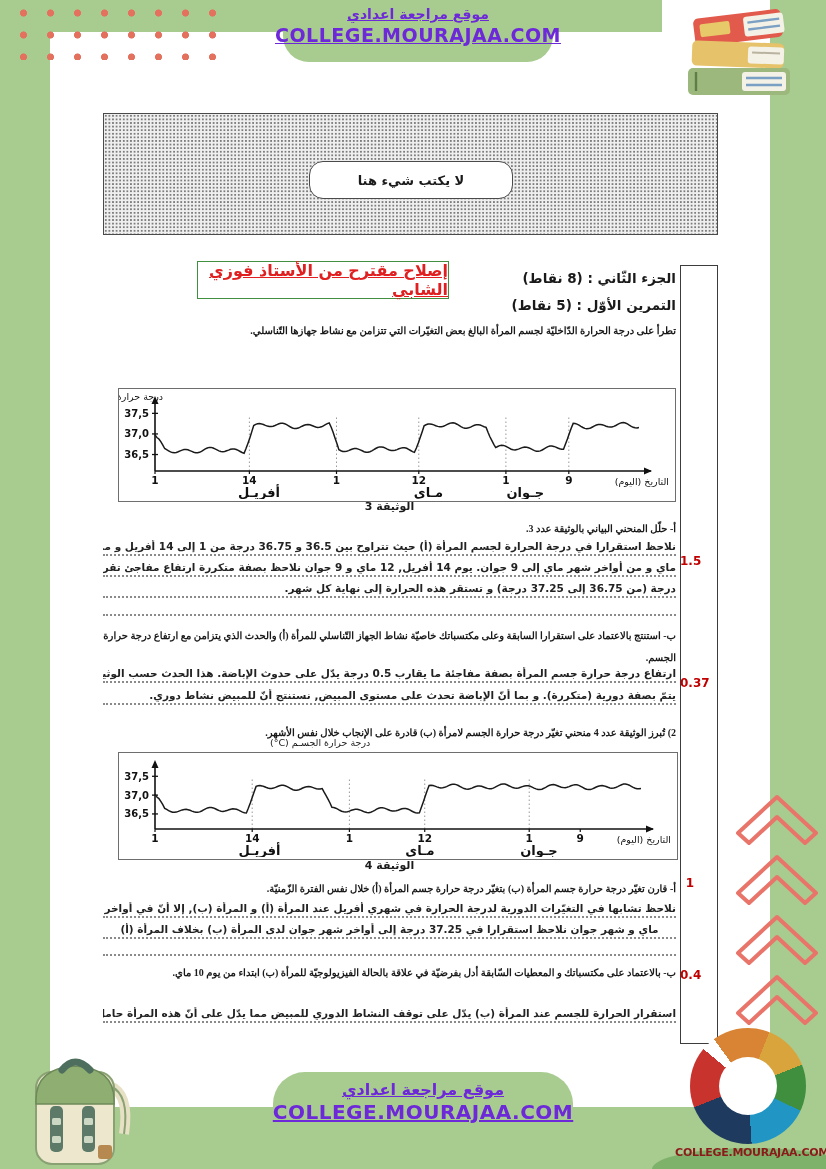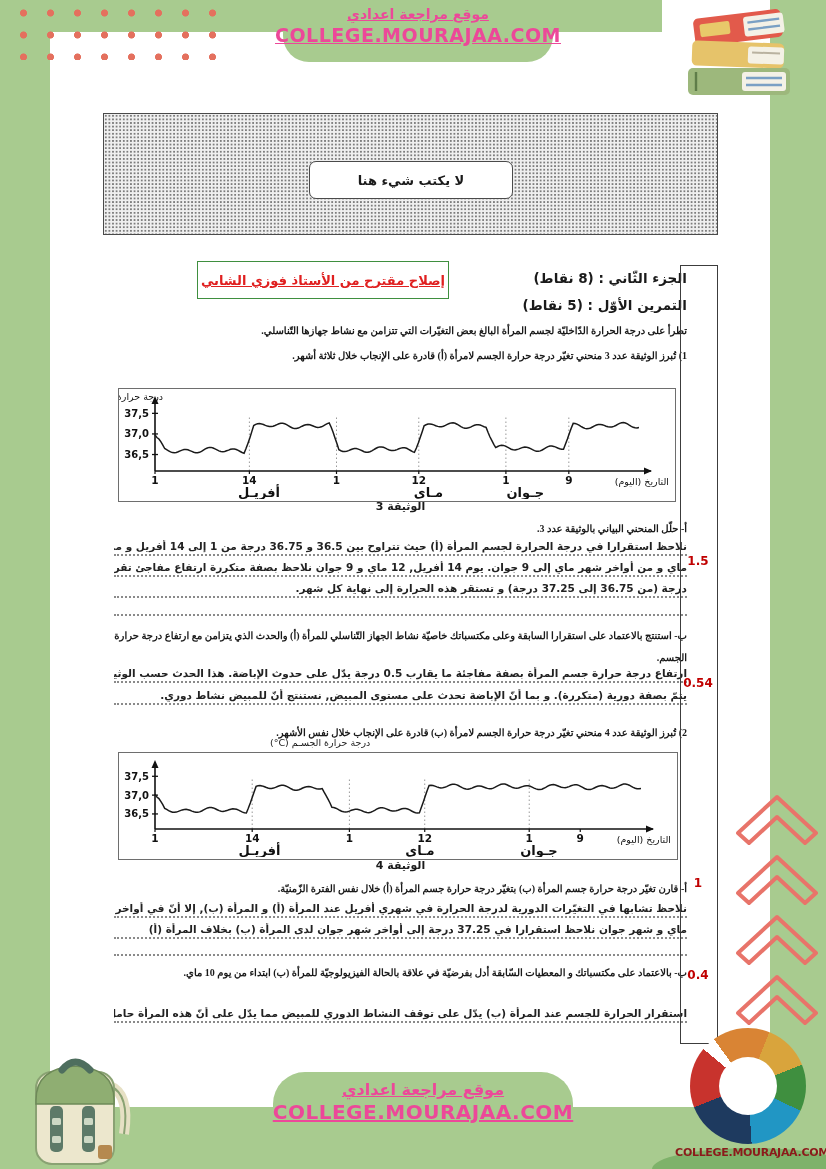--- a/index.html
+++ b/index.html
@@ -7,51 +7,51 @@
        font-family:"DejaVu Sans",sans-serif;color:#1a1a1a;}
   .abs{position:absolute;}
   
   .strip-left{left:0;top:0;width:50px;height:1169px;background:#a8cb8f;}
   .strip-right{left:770px;top:0;width:56px;height:1169px;background:#a8cb8f;}
   .header-band{left:0;top:0;width:662px;height:32px;background:#a8cb8f;}
   .header-block{left:283px;top:0;width:270px;height:62px;background:#a8cb8f;border-radius:0 0 26px 26px;}
   .dots-grid{left:4px;top:0px;width:232px;height:60px;
      background-image:radial-gradient(circle,#e4705e 3.2px,rgba(0,0,0,0) 3.9px);
      background-size:27px 22px;background-position:6px 2px;}
-  .site-text{color:#ec4899;font-weight:bold;text-align:center;text-decoration:underline;line-height:1.25;}
+  .site-text{color:#6d28d9;font-weight:bold;text-align:center;text-decoration:underline;line-height:1.25;}
   .hdr-text{left:250px;top:6px;width:336px;}
   .hdr-line1{font-size:14px;}
   .hdr-line2{font-size:19px;letter-spacing:.5px;}
   
   .hatch{left:103px;top:113px;width:613px;height:120px;border:1.5px solid #4a4a4a;
      background-color:#efefef;
      background-image:radial-gradient(#7d7d7d 0.7px,rgba(0,0,0,0) 0.95px);
      background-size:3.6px 3.6px;}
   .nowrite{left:205px;top:47px;width:202px;height:36px;background:#fff;border:1.5px solid #4a4a4a;
-     border-radius:7px;display:flex;align-items:center;justify-content:center;
+     border-radius:14px;display:flex;align-items:center;justify-content:center;
      font-weight:bold;font-size:13px;direction:rtl;text-align:right;}
   
   .note-box{left:197px;top:261px;width:250px;height:36px;border:1.2px solid #3f8f3f;background:#fff;
      display:flex;align-items:center;justify-content:center;}
-  .note-text{color:#e02020;font-weight:bold;font-size:13px;text-decoration:underline;direction:rtl;}
-  
-  .content{left:114px;top:0;width:573px;height:859px;direction:rtl;text-align:right;}
+  .note-text{color:#e02020;font-weight:bold;font-size:16px;text-decoration:underline;direction:rtl;}
+  
+  .content{left:103px;top:0;width:573px;height:859px;direction:rtl;text-align:right;}
   .content>div{position:absolute;right:0;width:100%;}
   .h-bold{font-size:13.5px;font-weight:bold;}
   .q{font-size:10px;font-weight:bold;line-height:22px;font-family:Liberation Serif, serif;}
   .ans{font-size:10.5px;font-weight:bold;color:#222;border-bottom:2px dotted #8a8a8a;
        padding-bottom:2px;white-space:nowrap;overflow:hidden;}
   .dotline{border-bottom:2px dotted #8a8a8a;height:0;}
   .caption{text-align:center;font-weight:bold;font-size:11px;}
   
   .chartbox{background:#fff;border:1px solid #6e6e6e;}
   .ylab2{font-size:9.5px;direction:rtl;}
   
   .score-col{left:680px;top:265px;width:36px;height:777px;border:1.2px solid #3c3c3c;}
-  .score{width:36px;text-align:center;color:#c00000;font-weight:bold;font-size:12px;}
+  .score{width:20px;text-align:center;color:#c00000;font-weight:bold;font-size:12px;}
   
   .chev{width:88px;height:58px;}
   
   .footer-band{left:0;top:1107px;width:826px;height:62px;background:#a8cb8f;}
   .footer-tab{left:273px;top:1072px;width:300px;height:70px;background:#a8cb8f;border-radius:32px 32px 0 0;}
   .ftr-text{left:253px;top:1080px;width:340px;}
   .ftr-line1{font-size:16px;}
   .ftr-line2{font-size:20px;letter-spacing:.5px;}
   
   .ground{left:652px;top:1148px;width:200px;height:42px;background:#7eb26a;border-radius:50% 50% 0 0;}
@@ -104,40 +104,39 @@
 </div>
 
 <div class="abs note-box">
   <span class="note-text">إصلاح مقترح من الأستاذ فوزي الشابي</span>
 </div>
 
 <div class="abs content">
   <div class="h-bold" style="top:270px;">الجزء الثّاني : (8 نقاط)</div>
   <div class="h-bold" style="top:297px;">التمرين الأوّل : (5 نقاط)</div>
   <div class="q" style="top:320px;">تطرأ على درجة الحرارة الدّاخليّة لجسم المرأة البالغ بعض التغيّرات التي تتزامن مع نشاط جهازها التّناسلي.</div>
-  <div class="q" style="top:345px;">1) تُبرز الوثيقة عدد 3 منحني تغيّر درجة حرارة الجسم لامرأة (أ) قادرة على الإنجاب خلال ثلاثة أشهر.</div>
 
   <div class="caption" style="top:500px;">الوثيقة 3</div>
   <div class="q" style="top:518px;">أ- حلّل المنحني البياني بالوثيقة عدد 3.</div>
 
   <div class="ans" style="top:540px;">نلاحظ استقرارا في درجة الحرارة لجسم المرأة (أ) حيث تتراوح بين 36.5 و 36.75 درجة من 1 إلى 14 أفريل و من 1 إلى 12</div>
   <div class="ans" style="top:561px;">ماي و من أواخر شهر ماي إلى 9 جوان. يوم 14 أفريل, 12 ماي و 9 جوان نلاحظ بصفة متكررة ارتفاع مفاجئ تقريبا بـ 0.5</div>
   <div class="ans" style="top:582px;">درجة (من 36.75 إلى 37.25 درجة) و تستقر هذه الحرارة إلى نهاية كل شهر.</div>
   <div class="dotline" style="top:614px;"></div>
 
   <div class="q" style="top:625px;">ب- استنتج بالاعتماد على استقرارا السابقة وعلى مكتسباتك خاصيّة نشاط الجهاز التّناسلي للمرأة (أ) والحدث الذي يتزامن مع ارتفاع درجة حرارة الجسم.</div>
   <div class="ans" style="top:667px;">ارتفاع درجة حرارة جسم المرأة بصفة مفاجئة ما يقارب 0.5 درجة يدّل على حدوث الإباضة. هذا الحدث حسب الوثيقة (3)</div>
   <div class="ans" style="top:689px;">يتمّ بصفة دورية (متكررة). و بما أنّ الإباضة تحدث على مستوى المبيض, نستنتج أنّ للمبيض نشاط دوري.</div>
 
   <div class="q" style="top:722px;">2) تُبرز الوثيقة عدد 4 منحني تغيّر درجة حرارة الجسم لامرأة (ب) قادرة على الإنجاب خلال نفس الأشهر.</div>
 
   <div class="caption" style="top:859px;">الوثيقة 4</div>
   <div class="q" style="top:878px;">أ-  قارن تغيّر درجة حرارة جسم المرأة (ب) بتغيّر درجة حرارة جسم المرأة (أ) خلال نفس الفترة الزّمنيّة.</div>
   <div class="ans" style="top:902px;">نلاحظ تشابها في التغيّرات الدورية لدرجة الحرارة في شهري أفريل عند المرأة (أ) و المرأة (ب), إلا أنّ في أواخر شهر</div>
-  <div class="ans" style="top:923px;">ماي و شهر جوان نلاحظ استقرارا في 37.25 درجة إلى أواخر شهر جوان لدى المرأة (ب) بخلاف المرأة (أ)</div>
+  <div class="ans" style="top:923px;text-align:center;">ماي و شهر جوان نلاحظ استقرارا في 37.25 درجة إلى أواخر شهر جوان لدى المرأة (ب) بخلاف المرأة (أ)</div>
   <div class="dotline" style="top:954px;"></div>
 
   <div class="q" style="top:962px;">ب- بالاعتماد على مكتسباتك و المعطيات السّابقة أدل بفرضيّة في علاقة بالحالة الفيزيولوجيّة للمرأة (ب) ابتداء من يوم 10 ماي.</div>
   <div class="ans" style="top:1007px;">استقرار الحرارة للجسم عند المرأة (ب) يدّل على توقف النشاط الدوري للمبيض مما يدّل على أنّ هذه المرأة حامل.</div>
 </div>
 
 <div class="abs chartbox" style="left:118px;top:388px;width:556px;height:112px;">
   <svg id="chart3-svg" width="554" height="110">
       <line x1="130.38" y1="82" x2="130.38" y2="26.411764705882156" stroke="#999" stroke-width="1" stroke-dasharray="1.5,2.5"></line>
       <line x1="217.5" y1="82" x2="217.5" y2="26.411764705882156" stroke="#999" stroke-width="1" stroke-dasharray="1.5,2.5"></line>
@@ -207,21 +206,21 @@
       <text x="140.49" y="102" text-anchor="middle" font-size="13" font-weight="bold" fill="#111">أفريـل</text>
       <text x="300.87" y="102" text-anchor="middle" font-size="13" font-weight="bold" fill="#111">مـاي</text>
       <text x="419.94" y="102" text-anchor="middle" font-size="13" font-weight="bold" fill="#111">جـوان</text>
       <text x="552" y="90" text-anchor="end" font-size="9.5" fill="#111">التاريخ (اليوم)</text>
       <path d="M36.0,41.1L37.9,44.0L39.9,45.6L41.8,48.4L43.8,51.7L45.7,55.4L47.7,56.4L49.6,57.6L51.6,58.5L53.5,59.2L55.4,59.3L57.4,59.1L59.3,58.4L61.3,57.6L63.2,56.9L65.2,56.4L67.1,56.3L69.0,56.7L71.0,57.3L72.9,58.1L74.9,58.8L76.8,59.3L78.8,59.3L80.7,58.9L82.7,58.0L84.6,56.9L86.5,55.8L88.5,54.9L90.4,54.5L92.4,54.5L94.3,54.9L96.3,55.8L98.2,56.7L100.2,57.6L102.1,58.2L104.0,58.4L106.0,58.1L107.9,57.6L109.9,56.8L111.8,56.2L113.8,55.8L115.7,55.9L117.6,56.3L119.6,57.1L121.5,58.1L123.5,59.1L125.4,59.8L127.4,60.0L129.3,55.3L131.3,50.0L133.2,44.5L135.1,38.9L137.1,33.4L139.0,32.8L141.0,32.6L142.9,32.9L144.9,33.5L146.8,34.3L148.8,35.0L150.7,35.4L152.6,35.4L154.6,35.1L156.5,34.4L158.5,33.5L160.4,32.8L162.4,32.3L164.3,32.3L166.2,32.7L168.2,33.6L170.1,34.7L172.1,35.8L174.0,36.7L176.0,37.2L177.9,37.2L179.9,36.8L181.8,36.0L183.7,35.0L185.7,34.2L187.6,33.7L189.6,33.5L191.5,33.8L193.5,34.4L195.4,35.1L197.4,35.8L199.3,36.1L201.2,36.1L203.2,35.6L205.1,39.2L207.1,42.7L209.0,46.2L211.0,50.0L212.9,54.3L214.8,54.5L216.8,55.2L218.7,56.2L220.7,57.3L222.6,58.2L224.6,58.8L226.5,59.0L228.5,58.7L230.4,58.1L232.3,57.3L234.3,56.7L236.2,56.3L238.2,56.3L240.1,56.7L242.1,57.4L244.0,58.3L246.0,59.1L247.9,59.6L249.8,59.7L251.8,59.2L253.7,58.4L255.7,57.3L257.6,56.1L259.6,55.2L261.5,54.7L263.4,54.7L265.4,55.1L267.3,55.9L269.3,56.7L271.2,57.5L273.2,58.0L275.1,58.1L277.1,57.8L279.0,57.2L280.9,56.5L282.9,55.8L284.8,55.5L286.8,55.5L288.7,56.0L290.7,56.9L292.6,58.0L294.6,59.0L296.5,59.8L298.4,60.1L300.4,59.9L302.3,54.6L304.3,48.9L306.2,43.2L308.2,37.6L310.1,32.4L312.0,32.2L314.0,32.5L315.9,33.1L317.9,33.9L319.8,34.5L321.8,34.9L323.7,34.8L325.7,34.3L327.6,33.6L329.5,32.6L331.5,31.8L333.4,31.3L335.4,31.2L337.3,31.6L339.3,32.5L341.2,33.6L343.2,34.7L345.1,35.6L347.0,36.1L349.0,36.2L350.9,35.8L352.9,35.1L354.8,34.2L356.8,33.5L358.7,33.0L360.6,33.0L362.6,33.3L364.5,34.0L366.5,34.7L368.4,35.4L370.4,35.8L372.3,35.7L374.3,35.1L376.2,34.2L378.1,33.1L380.1,32.1L382.0,31.3L384.0,31.0L385.9,31.1L387.9,31.8L389.8,32.7L391.8,33.7L393.7,34.6L395.6,35.1L397.6,35.2L399.5,34.9L401.5,34.3L403.4,33.6L405.4,33.0L407.3,32.7L409.2,32.8L411.2,33.3L413.1,34.1L415.1,35.1L417.0,35.9L419.0,36.5L420.9,36.6L422.9,36.2L424.8,35.3L426.7,34.3L428.7,33.1L430.6,32.2L432.6,31.7L434.5,31.6L436.5,32.0L438.4,32.7L440.4,33.5L442.3,34.2L444.2,34.6L446.2,34.7L448.1,34.3L450.1,33.6L452.0,32.8L454.0,32.1L455.9,31.7L457.8,31.8L459.8,32.4L461.7,33.3L463.7,34.4L465.6,35.5L467.6,36.3L469.5,36.6L471.5,36.5L473.4,35.9L475.3,35.0L477.3,34.0L479.2,33.2L481.2,32.7L483.1,32.6L485.1,32.9L487.0,33.5L489.0,34.3L490.9,34.9L492.8,35.2L494.8,35.0L496.7,34.5L498.7,33.6L500.6,32.6L502.6,31.7L504.5,31.1L506.4,31.0L508.4,31.4L510.3,32.2L512.3,33.3L514.2,34.4L516.2,35.3L518.1,35.8L520.1,35.8L522.0,35.5" fill="none" stroke="#1a1a1a" stroke-width="1.5"></path>
     </svg>
 </div>
 
 <div class="abs score-col"></div>
 <div class="abs score" style="left:680px;top:554px;">1.5</div>
-<div class="abs score" style="left:680px;top:676px;">0.54</div>
+<div class="abs score" style="left:680px;top:676px;">0.37</div>
 <div class="abs score" style="left:680px;top:876px;">1</div>
 <div class="abs score" style="left:680px;top:968px;">0.4</div>
 
 <svg class="abs chev" style="left:733px;top:791px;" viewBox="0 0 88 58">
   <path d="M5,42 L44,6 L83,42 L72,52 L44,26 L16,52 Z" fill="none" stroke="#e8746a" stroke-width="4" stroke-linejoin="round"></path>
 </svg>
 <svg class="abs chev" style="left:733px;top:851px;" viewBox="0 0 88 58">
   <path d="M5,42 L44,6 L83,42 L72,52 L44,26 L16,52 Z" fill="none" stroke="#e8746a" stroke-width="4" stroke-linejoin="round"></path>
 </svg>
 <svg class="abs chev" style="left:733px;top:911px;" viewBox="0 0 88 58">

